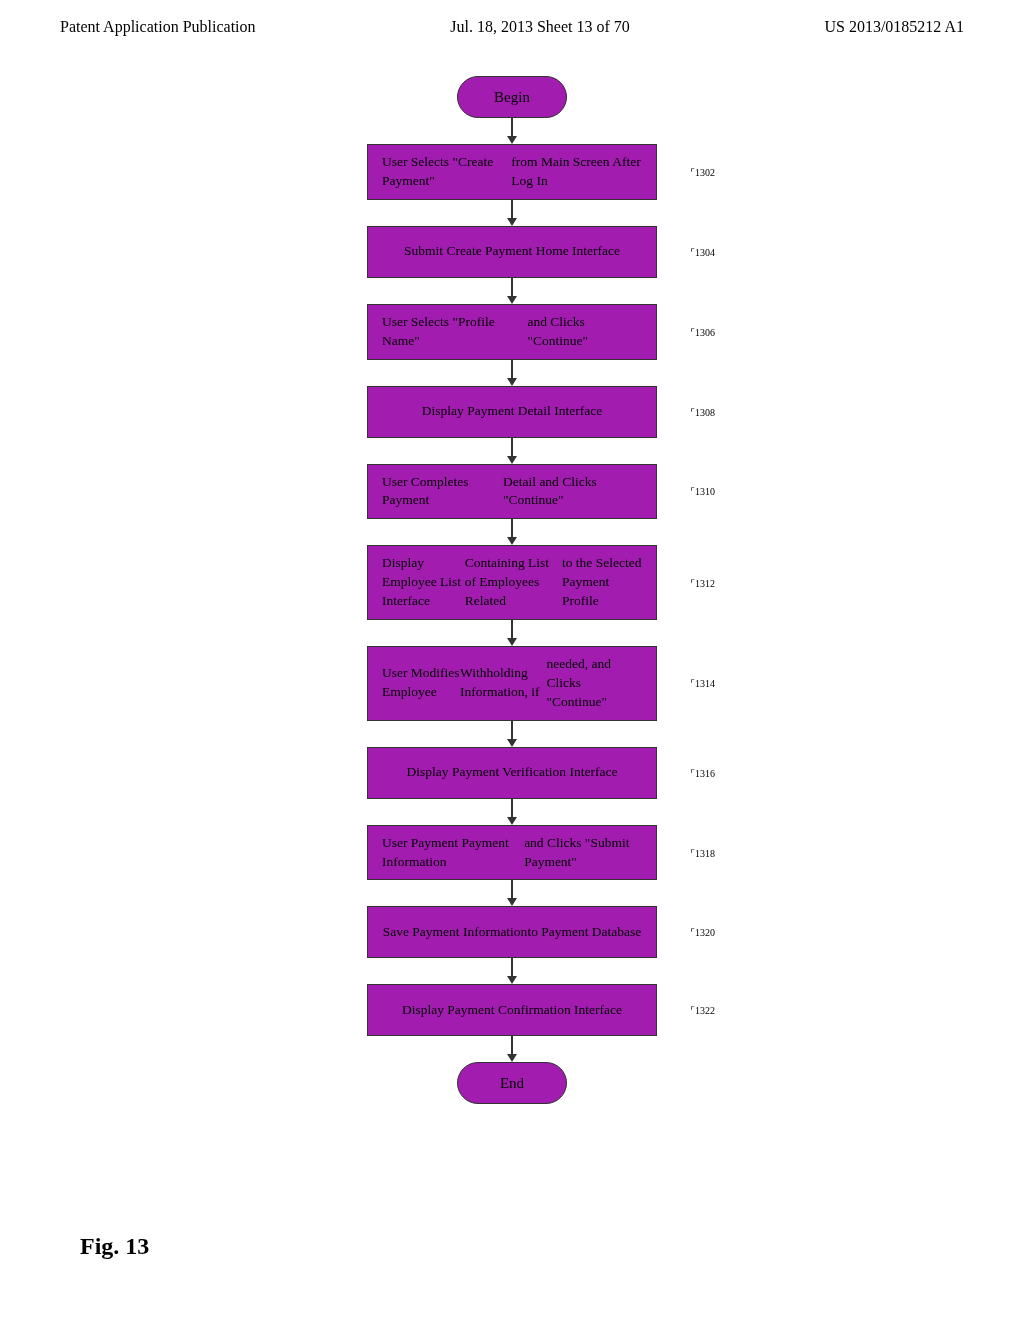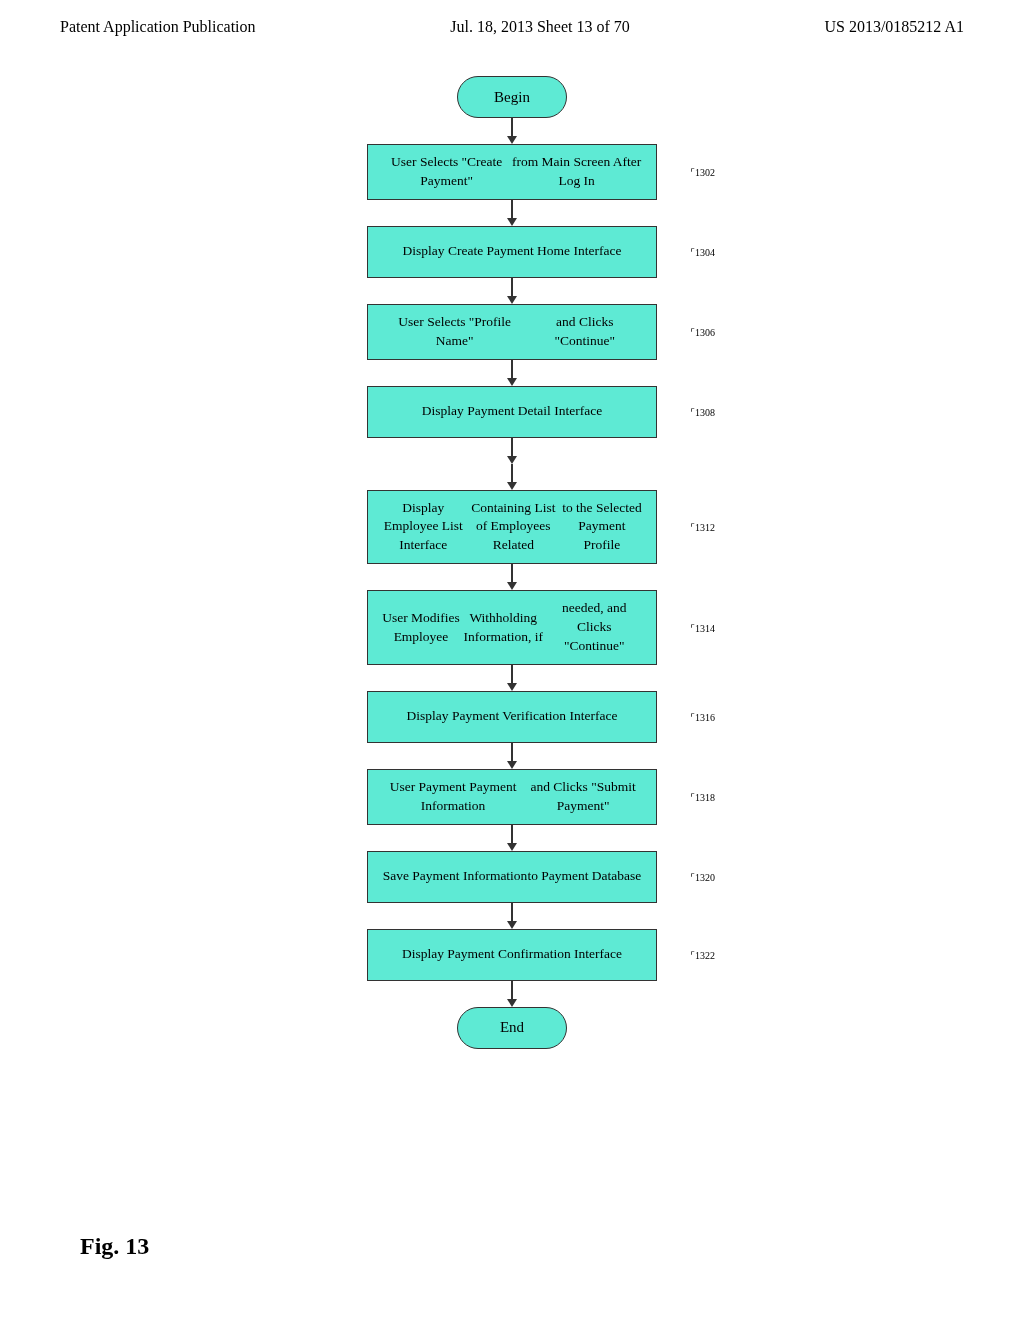--- a/index.html
+++ b/index.html
@@ -33,22 +33,22 @@
     
     .node {
       display: flex;
       align-items: center;
       position: relative;
       margin-bottom: 0;
     }
 
     .node-box {
       border: 1.5px solid #333;
-      background: #5eead4;
-      text-align: center;
+      background: #a21caf;
+      text-align: left;
       font-size: 13.5px;
       line-height: 1.4;
       display: flex;
       align-items: center;
       justify-content: center;
       position: relative;
     }
 
     .node-box.rounded {
       border-radius: 50px;
@@ -128,21 +128,21 @@
         <br>
         <span>from Main Screen After Log In</span>
       </div>
       <div class="node-label">⌜1302</div>
     </div>
     <div class="arrow" style="height: 26px;">
       <div class="arrow-line"></div>
       <div class="arrow-head"></div>
     </div>
     <div class="node">
-      <div class="node-box rect">Display Create Payment Home Interface</div>
+      <div class="node-box rect">Submit Create Payment Home Interface</div>
       <div class="node-label">⌜1304</div>
     </div>
     <div class="arrow" style="height: 26px;">
       <div class="arrow-line"></div>
       <div class="arrow-head"></div>
     </div>
     <div class="node">
       <div class="node-box rect">
         <span>User Selects "Profile Name"</span>
         <br>
@@ -155,20 +155,28 @@
       <div class="arrow-head"></div>
     </div>
     <div class="node">
       <div class="node-box rect">Display Payment Detail Interface</div>
       <div class="node-label">⌜1308</div>
     </div>
     <div class="arrow" style="height: 26px;">
       <div class="arrow-line"></div>
       <div class="arrow-head"></div>
     </div>
+    <div class="node">
+      <div class="node-box rect">
+        <span>User Completes Payment</span>
+        <br>
+        <span>Detail and Clicks "Continue"</span>
+      </div>
+      <div class="node-label">⌜1310</div>
+    </div>
     <div class="arrow" style="height: 26px;">
       <div class="arrow-line"></div>
       <div class="arrow-head"></div>
     </div>
     <div class="node">
       <div class="node-box rect">
         <span>Display Employee List Interface</span>
         <br>
         <span>Containing List of Employees Related</span>
         <br>

